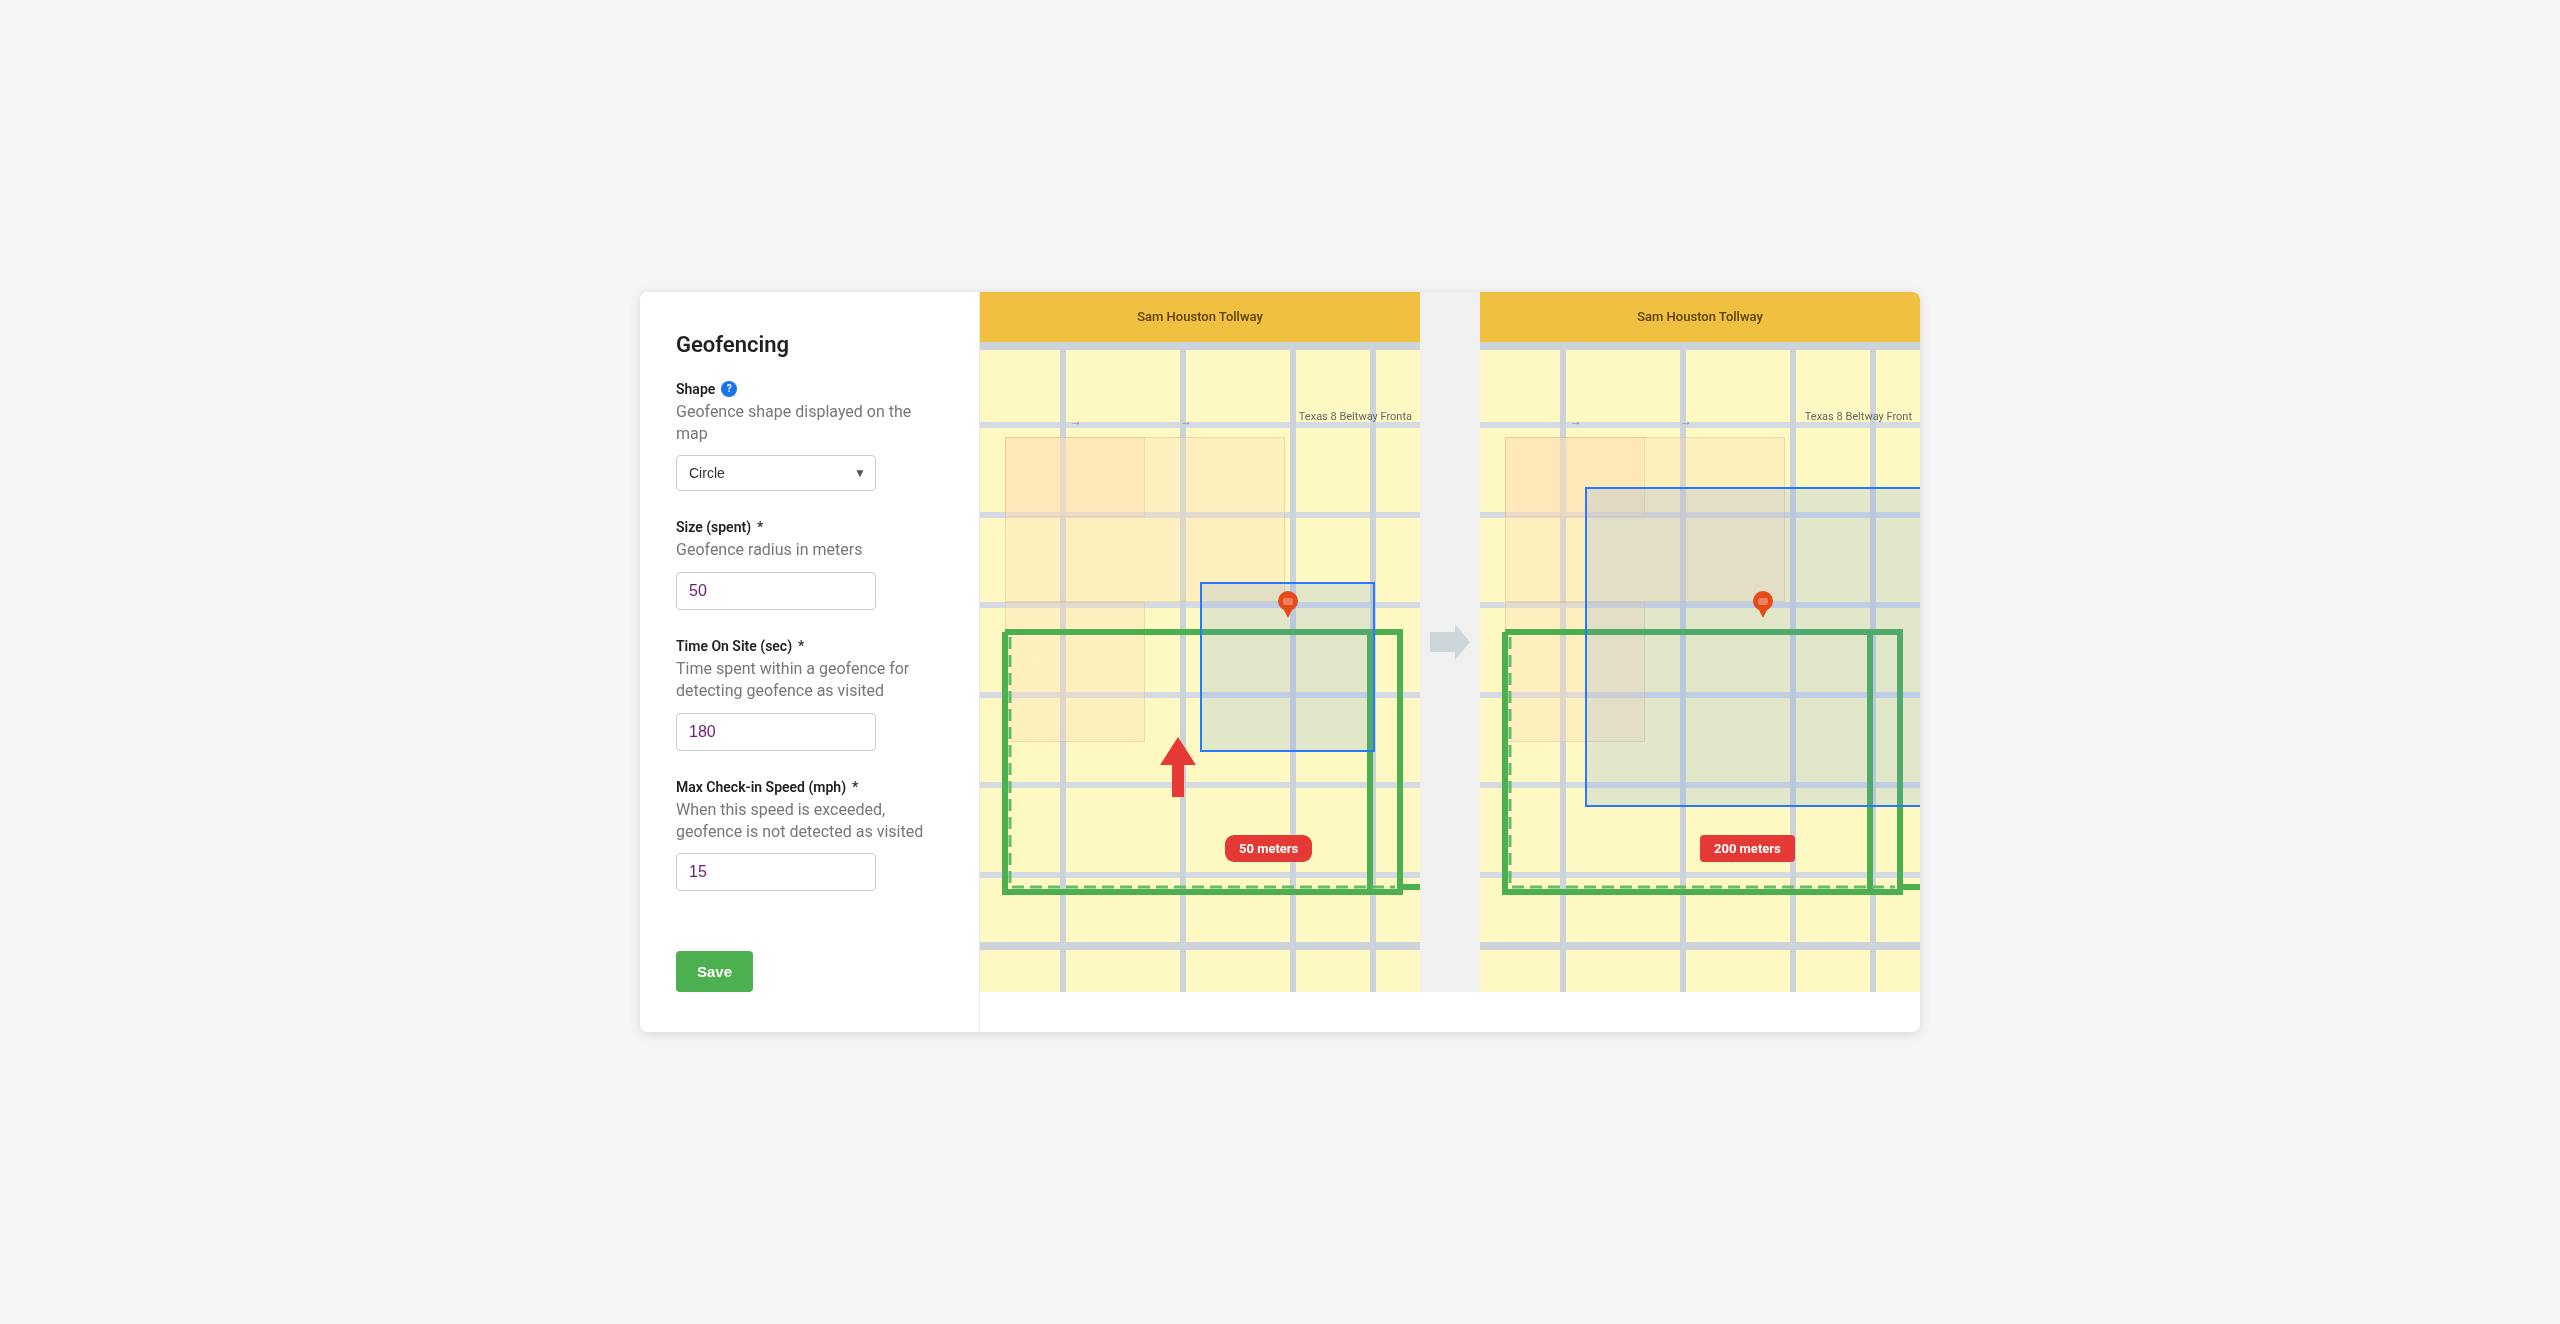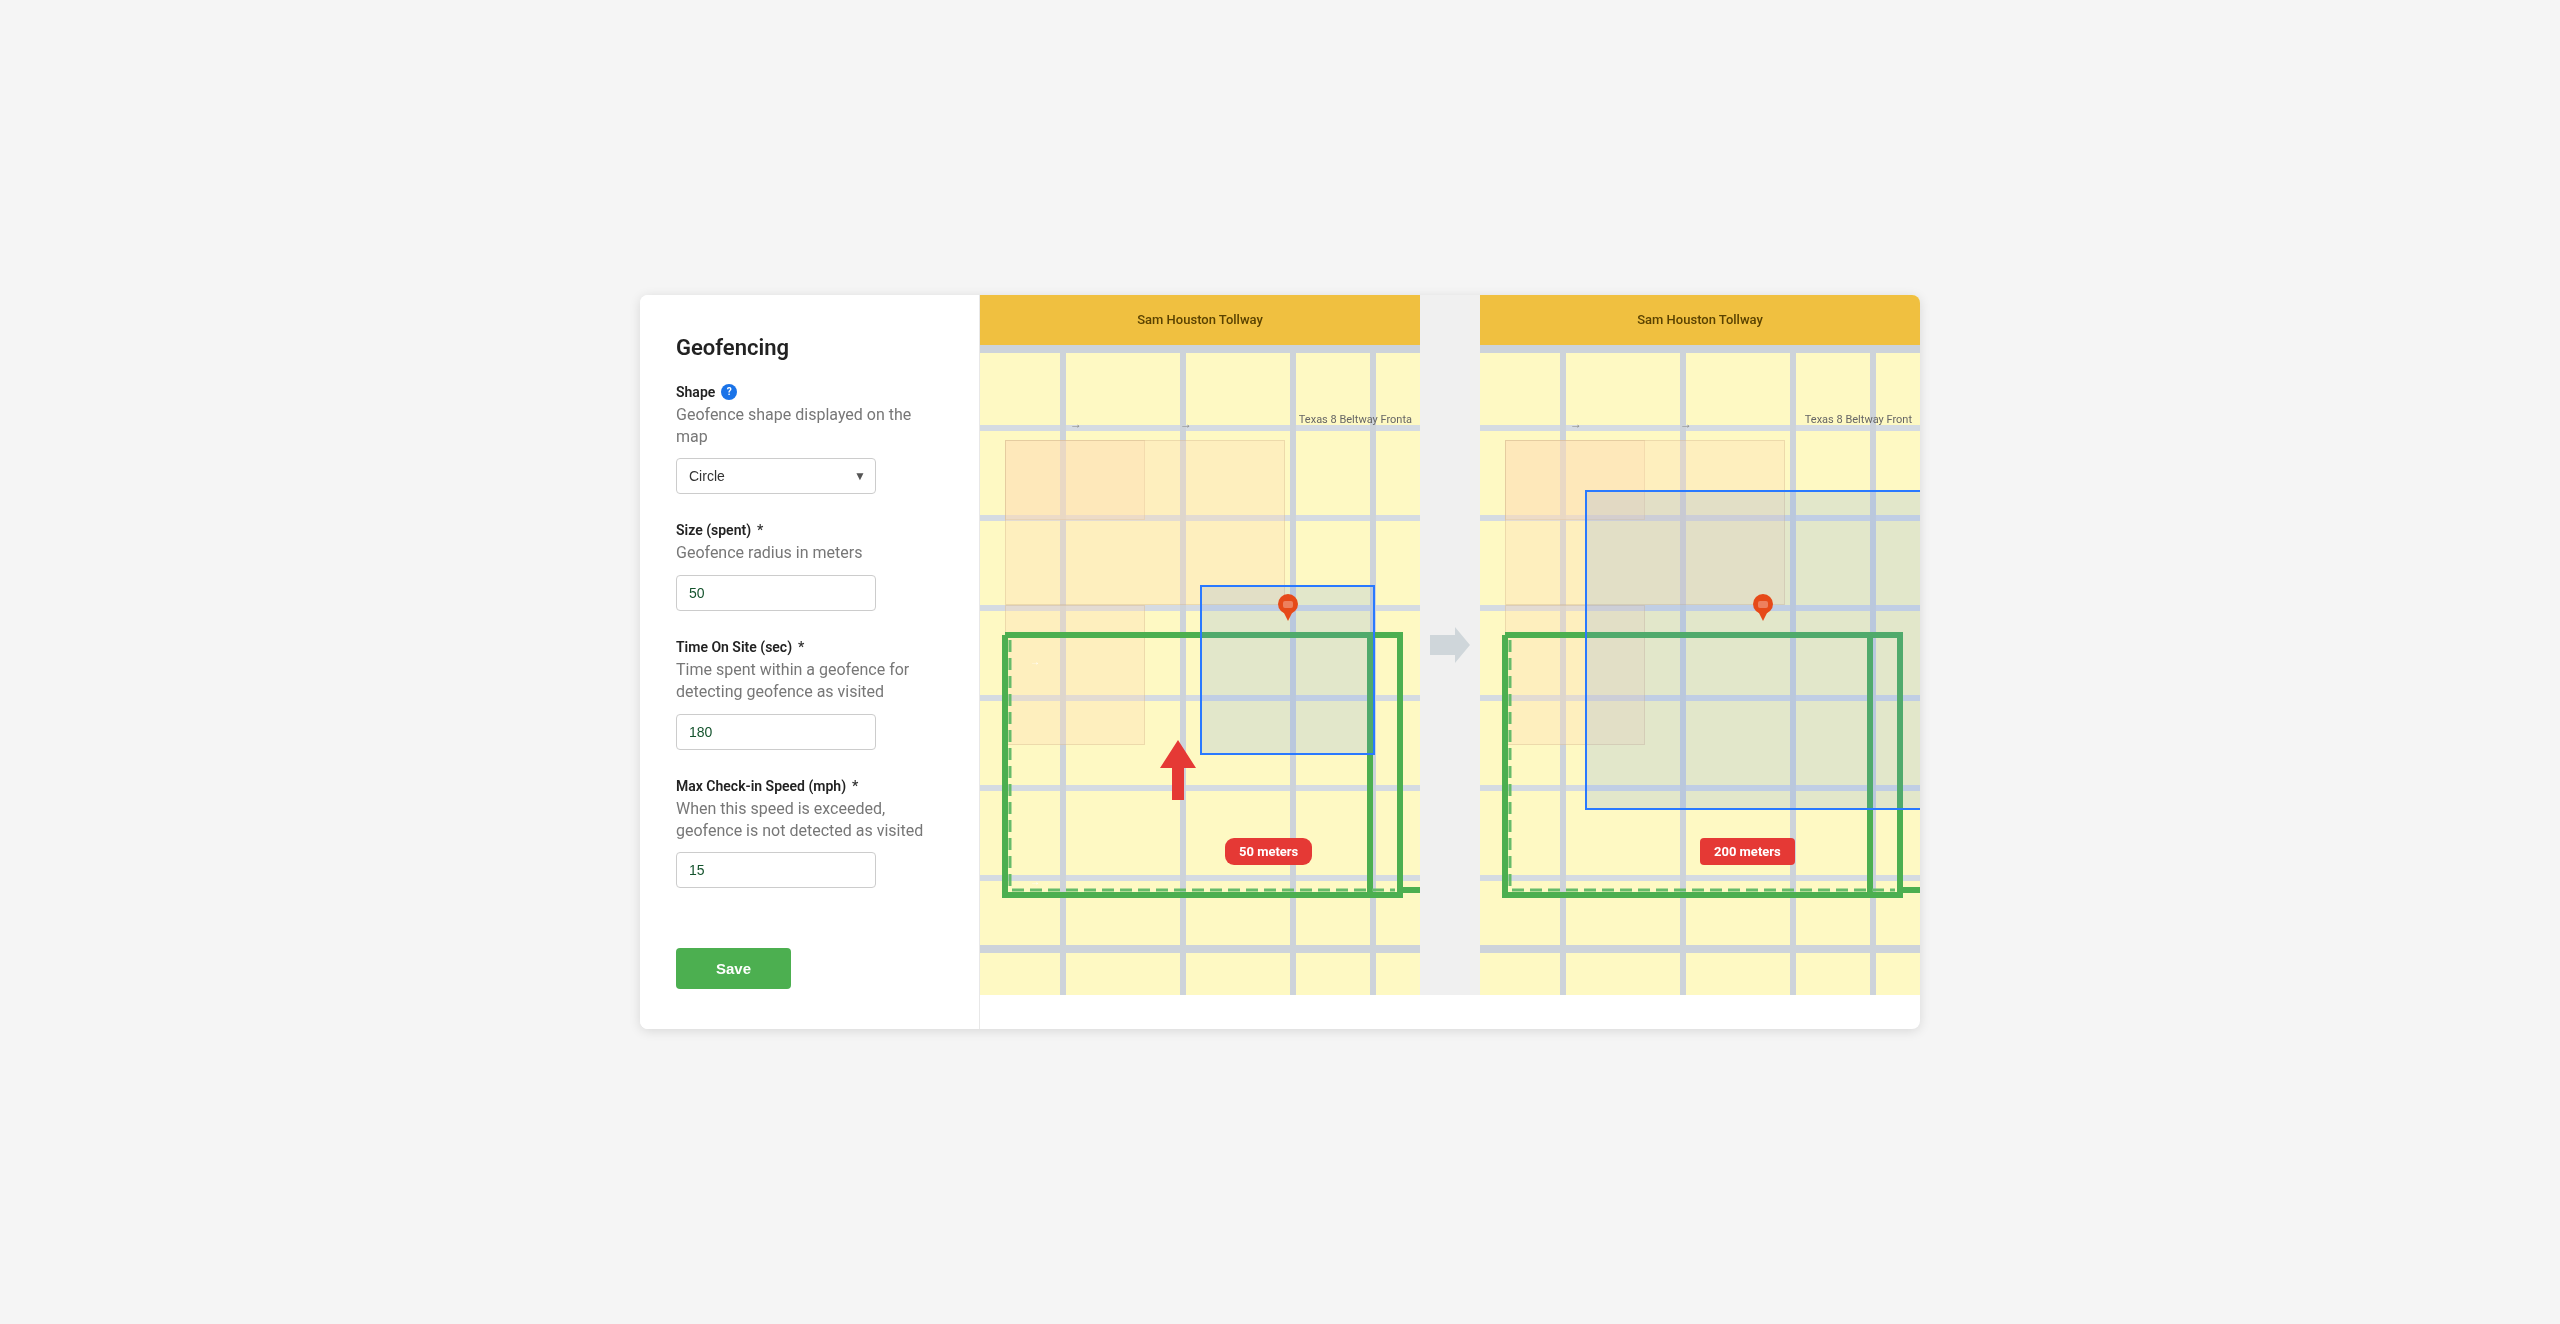--- a/index.html
+++ b/index.html
@@ -96,31 +96,31 @@
       transform: translateY(-50%);
       pointer-events: none;
       color: #555;
       font-size: 12px;
     }
     .form-input {
       width: 200px;
       padding: 9px 12px;
       border: 1px solid #ccc;
       border-radius: 4px;
-      font-size: 14px;
-      color: #14532d;
+      font-size: 16px;
+      color: #701a75;
       outline: none;
     }
     .save-btn {
       margin-top: 32px;
       background: #4caf50;
       color: #fff;
       border: none;
       border-radius: 4px;
-      padding: 12px 40px;
+      padding: 12px 21px;
       font-size: 15px;
       font-weight: 600;
       cursor: pointer;
     }
 
     
     .maps-area {
       display: flex;
       flex: 1;
       align-items: center;

